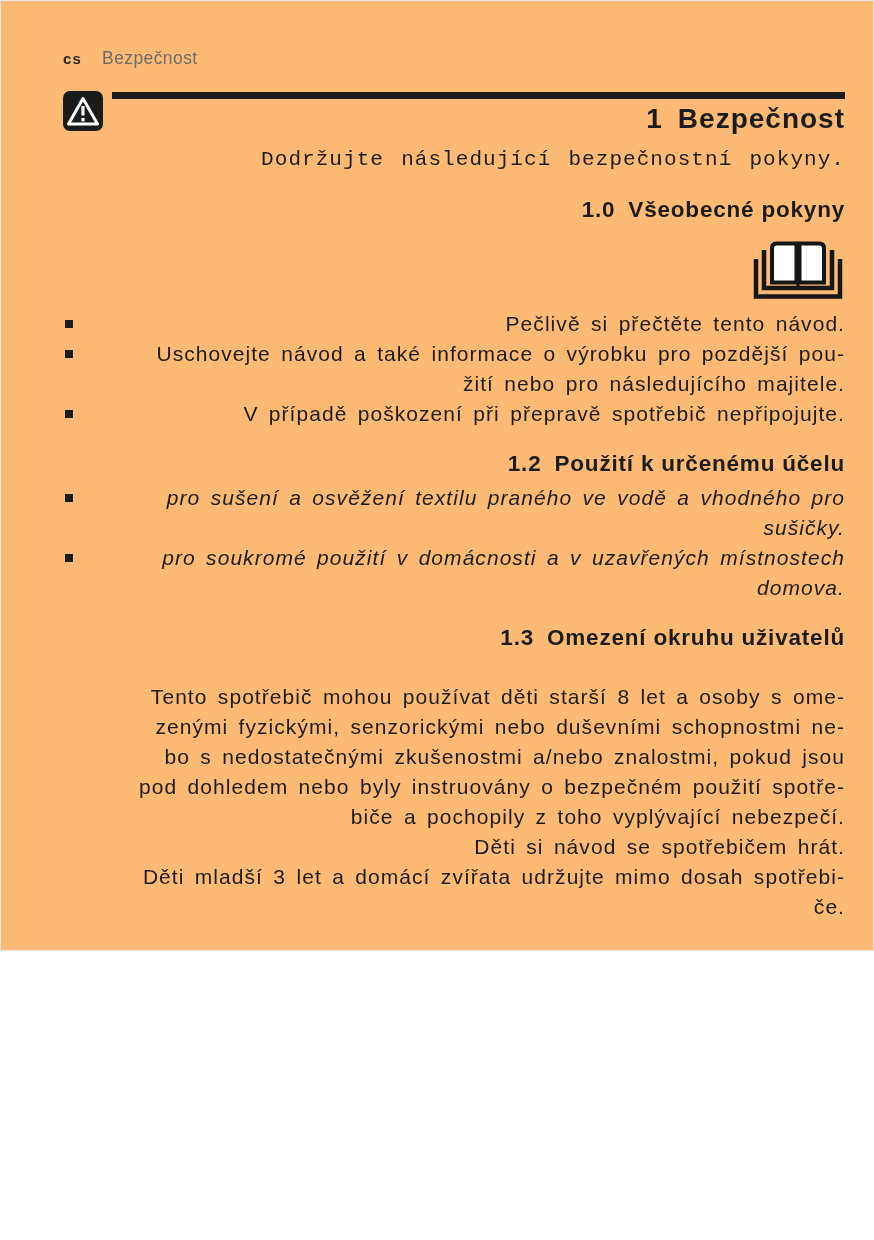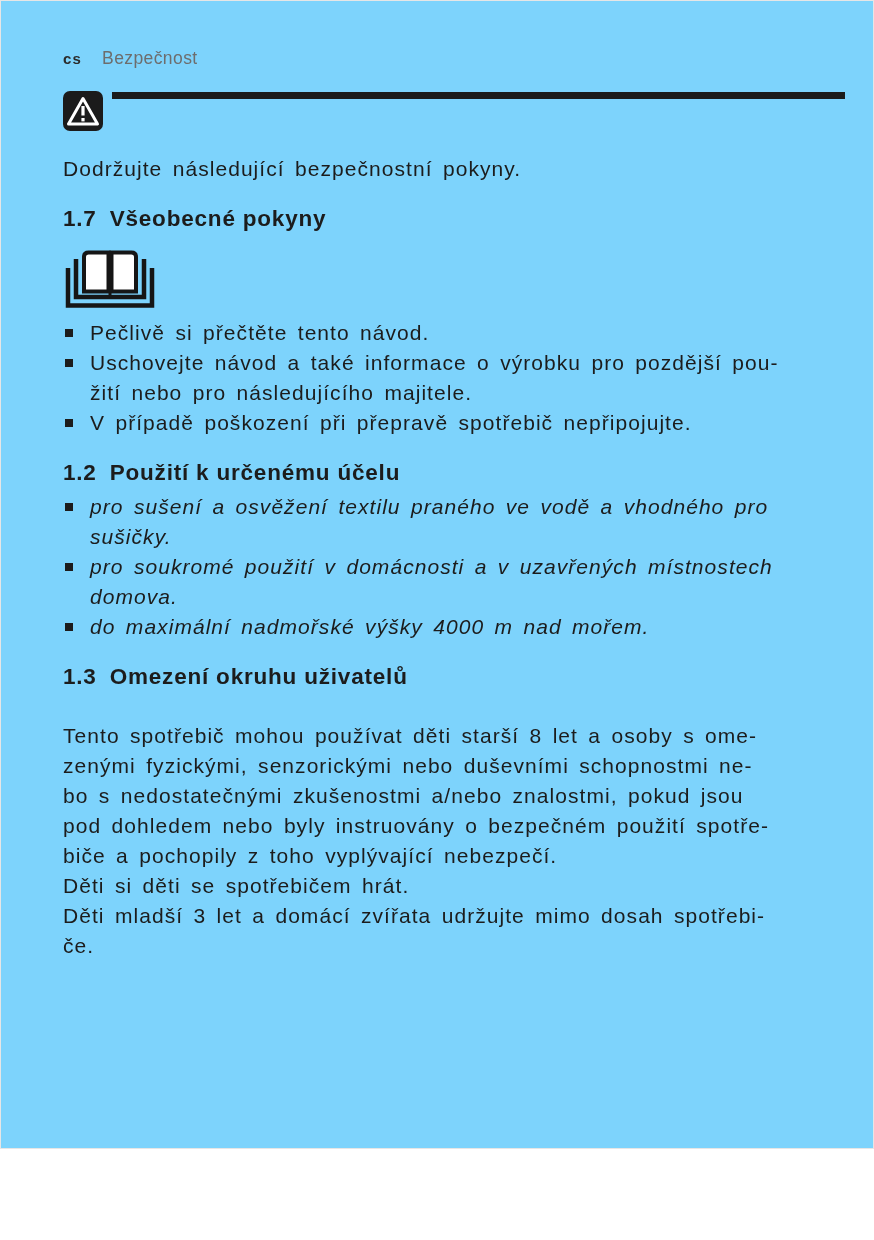--- a/index.html
+++ b/index.html
@@ -1,24 +1,25 @@
 <!DOCTYPE html>
 <html lang="cs"><head>
 <meta charset="utf-8">
 <style>
   html,body{margin:0;padding:0;background:#ffffff;}
   .page{
     position:relative;
-    width:874px;height:1149px;
-    background:#7dd3fc;
+    width:874px;height:951px;
+    background:#fdba74;
     box-sizing:border-box;
     border:1px solid #e6e6e6;
     font-family:"Liberation Sans", sans-serif;
     color:#1c1c1c;
     overflow:hidden;
+    text-align:right;
   }
   .content{position:absolute;left:62px;top:0;width:782px;}
 
   
   .doc-header{margin-top:47px;display:flex;align-items:baseline;}
   .doc-header .lang{font-size:15px;font-weight:bold;letter-spacing:1.2px;color:#2b2b2b;}
   .doc-header .running-title{margin-left:20px;font-size:17.5px;color:#6d6d6d;letter-spacing:0.4px;}
 
   
   .chapter{margin-top:22px;display:flex;gap:9px;}
@@ -27,21 +28,21 @@
   .chapter .rule{height:7px;background:#1b1b1b;margin-top:1px;}
   .chapter-title{margin-top:4px;font-size:28px;font-weight:bold;letter-spacing:1px;line-height:32px;}
   .chapter-title .num{margin-right:15px;}
 
   
   .para{
     font-size:21px;line-height:30px;
     letter-spacing:1.05px;word-spacing:3.5px;
     white-space:pre-line;
   }
-  .intro-para{margin-top:23px;}
+  .intro-para{margin-top:10px;font-family:Liberation Mono, monospace;}
 
   
   .sec-title{
     margin:22px 0 0 0;
     font-size:22.5px;font-weight:bold;line-height:26px;
     letter-spacing:0.8px;
   }
   .sec-title .num{margin-right:13px;}
 
   .manual-icon-wrap{margin-top:15px;height:62px;}
@@ -85,27 +86,30 @@
       <span class="warn-box">
         <svg width="40" height="40" viewBox="0 0 40 40" aria-hidden="true">
           <rect width="40" height="40" rx="7" fill="#1b1b1b"></rect>
           <path d="M20 7.5 L34.5 33 H5.5 Z" fill="none" stroke="#ffffff" stroke-width="3" stroke-linejoin="round"></path>
           <rect x="18.4" y="15" width="3.2" height="9.5" fill="#ffffff"></rect>
           <rect x="18.4" y="27" width="3.2" height="3.4" fill="#ffffff"></rect>
         </svg>
       </span>
       <div class="chapter-right">
         <div class="rule"></div>
+        <div class="chapter-title">
+          <span class="num">1</span><span>Bezpečnost</span>
+        </div>
       </div>
     </div>
 
     <div class="para intro-para">Dodržujte následující bezpečnostní pokyny.</div>
 
     <h2 class="sec-title">
-      <span class="num">1.7</span><span>Všeobecné pokyny</span>
+      <span class="num">1.0</span><span>Všeobecné pokyny</span>
     </h2>
 
     <div class="manual-icon-wrap">
       <svg width="94" height="62" viewBox="0 0 94 62" aria-hidden="true">
         <path d="M5 21 V58.5 H89 V21" fill="none" stroke="#161616" stroke-width="4.5"></path>
         <path d="M13 12 V50 H81 V12" fill="none" stroke="#161616" stroke-width="4.5"></path>
         <path d="M21 44.5 V10 Q21 5.5 25.5 5.5 H45.5 V44.5 Z" fill="#ffffff" stroke="#161616" stroke-width="4"></path>
         <path d="M73 44.5 V10 Q73 5.5 68.5 5.5 H48.5 V44.5 Z" fill="#ffffff" stroke="#161616" stroke-width="4"></path>
         <rect x="44.7" y="5.5" width="4.6" height="39" fill="#161616"></rect>
         <rect x="45.5" y="44" width="3" height="6" fill="#161616"></rect>
@@ -122,34 +126,33 @@
     <h2 class="sec-title">
       <span class="num">1.2</span><span>Použití k určenému účelu</span>
     </h2>
 
 
     <ul class="bullets tight">
       <li>pro sušení a osvěžení textilu praného ve vodě a vhodného pro
 sušičky.</li>
       <li>pro soukromé použití v domácnosti a v uzavřených místnostech
 domova.</li>
-      <li>do maximální nadmořské výšky 4000 m nad mořem.</li>
     </ul>
 
     <h2 class="sec-title">
       <span class="num">1.3</span><span>Omezení okruhu uživatelů</span>
     </h2>
 
     <div class="sec-paras">
       <div class="para">Tento spotřebič mohou používat děti starší 8 let a osoby s ome-
 zenými fyzickými, senzorickými nebo duševními schopnostmi ne-
 bo s nedostatečnými zkušenostmi a/nebo znalostmi, pokud jsou
 pod dohledem nebo byly instruovány o bezpečném použití spotře-
 biče a pochopily z toho vyplývající nebezpečí.</div>
-      <div class="para">Děti si děti se spotřebičem hrát.</div>
+      <div class="para">Děti si návod se spotřebičem hrát.</div>
       <div class="para">Děti mladší 3 let a domácí zvířata udržujte mimo dosah spotřebi-
 če.</div>
     </div>
 
   </div>
 
   <div class="page-number">4</div>
 </div>
 
 </body></html>

